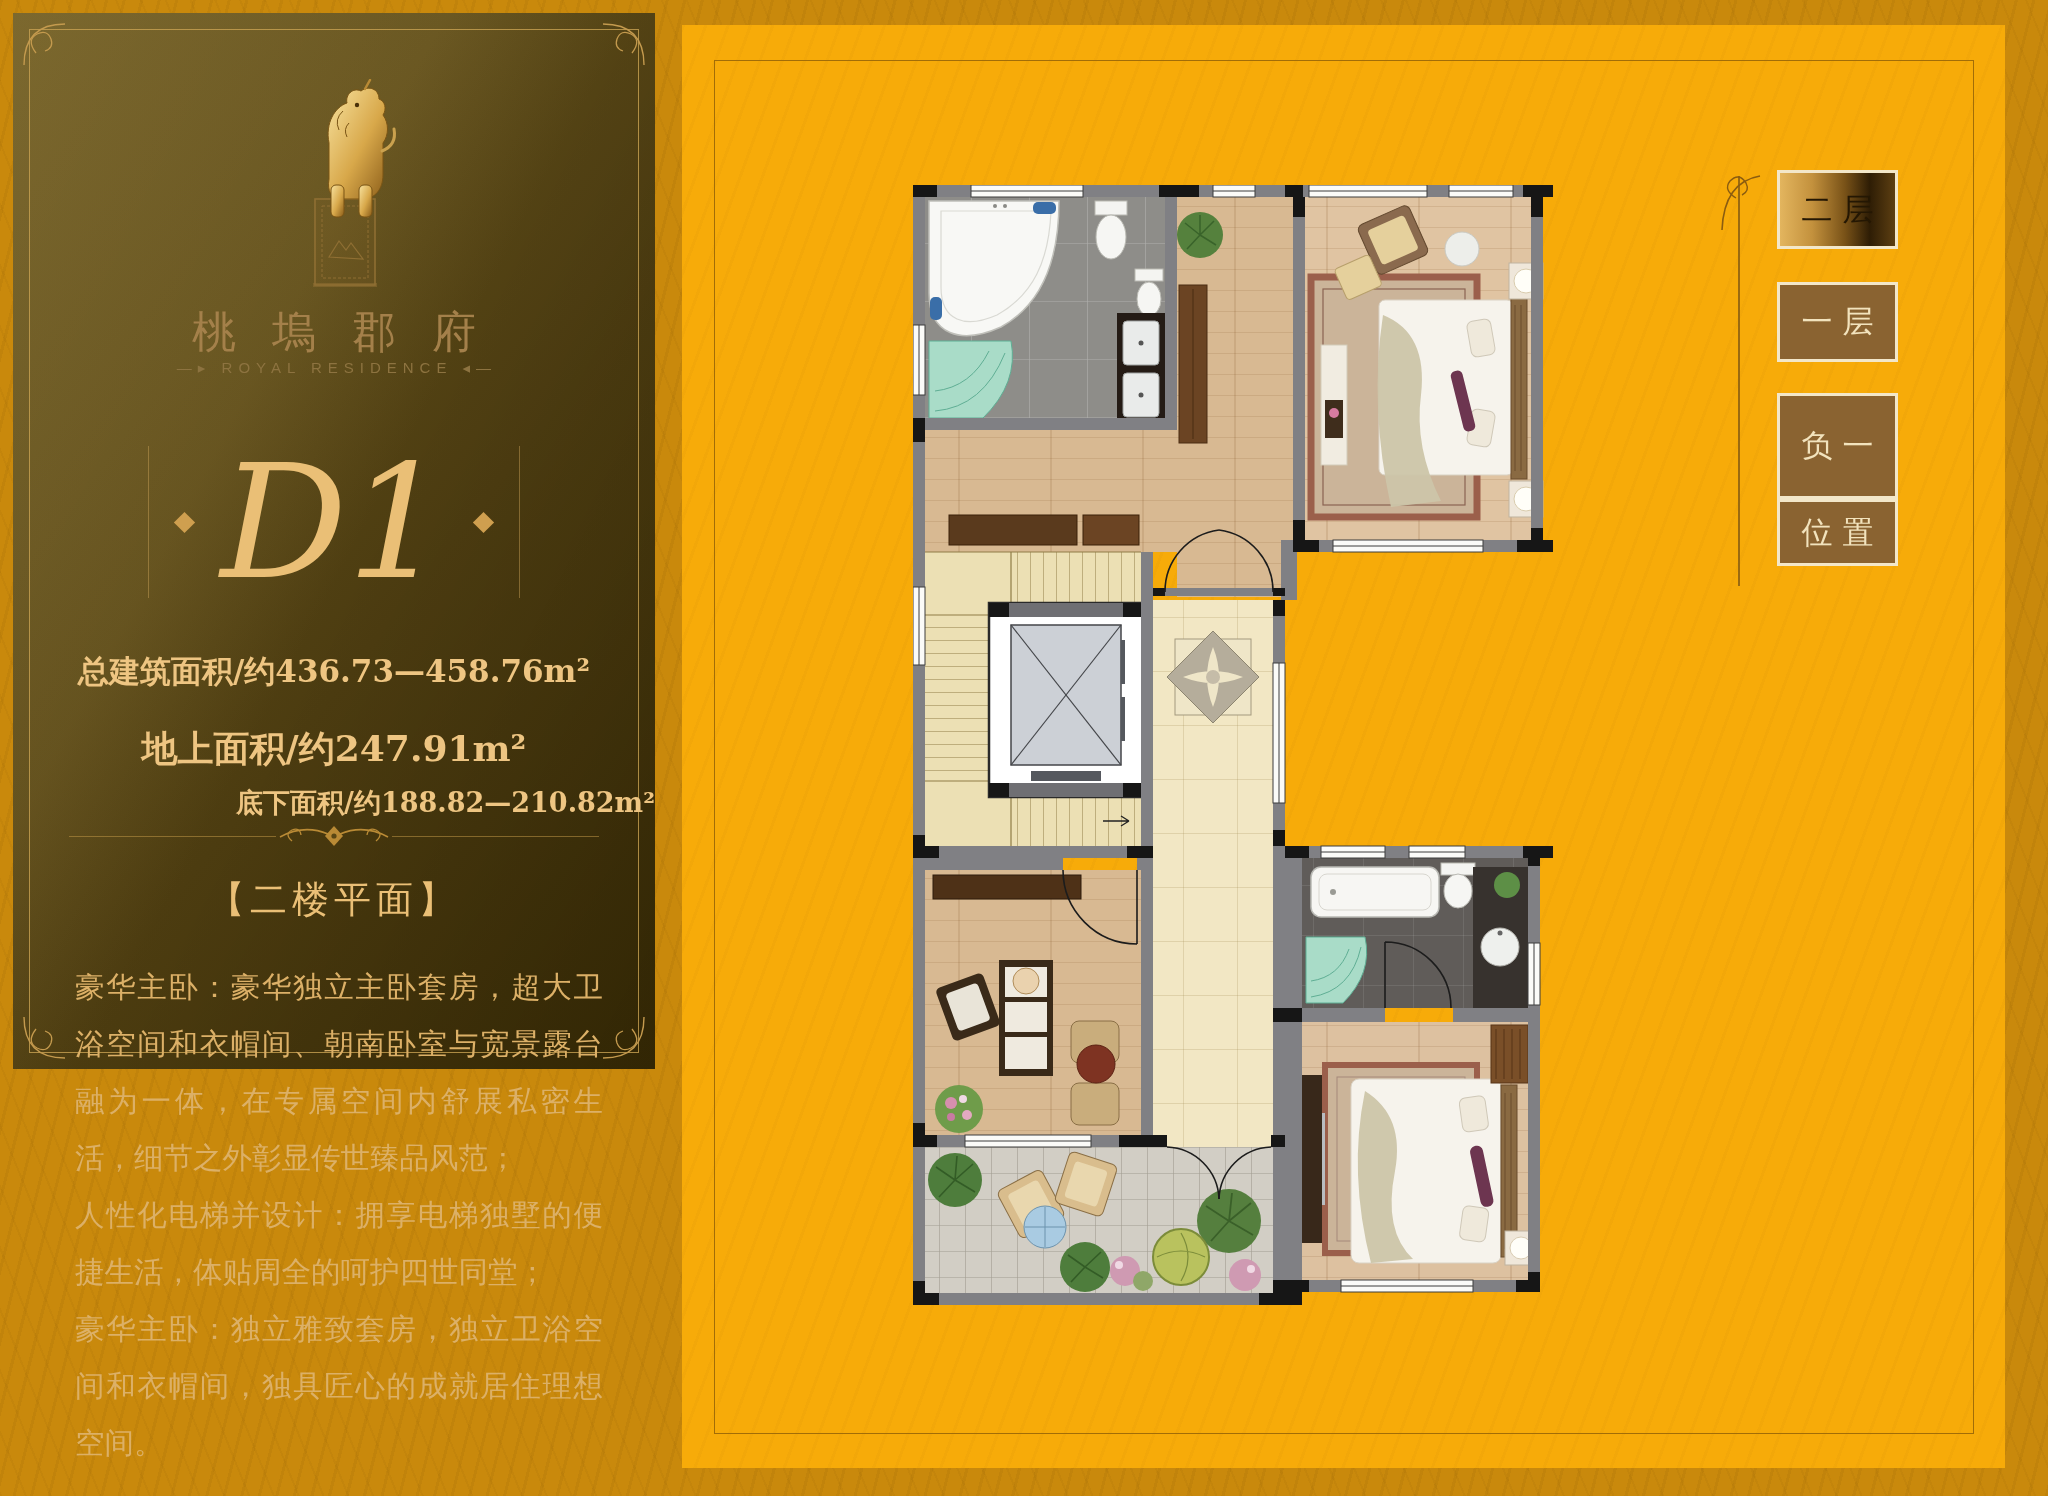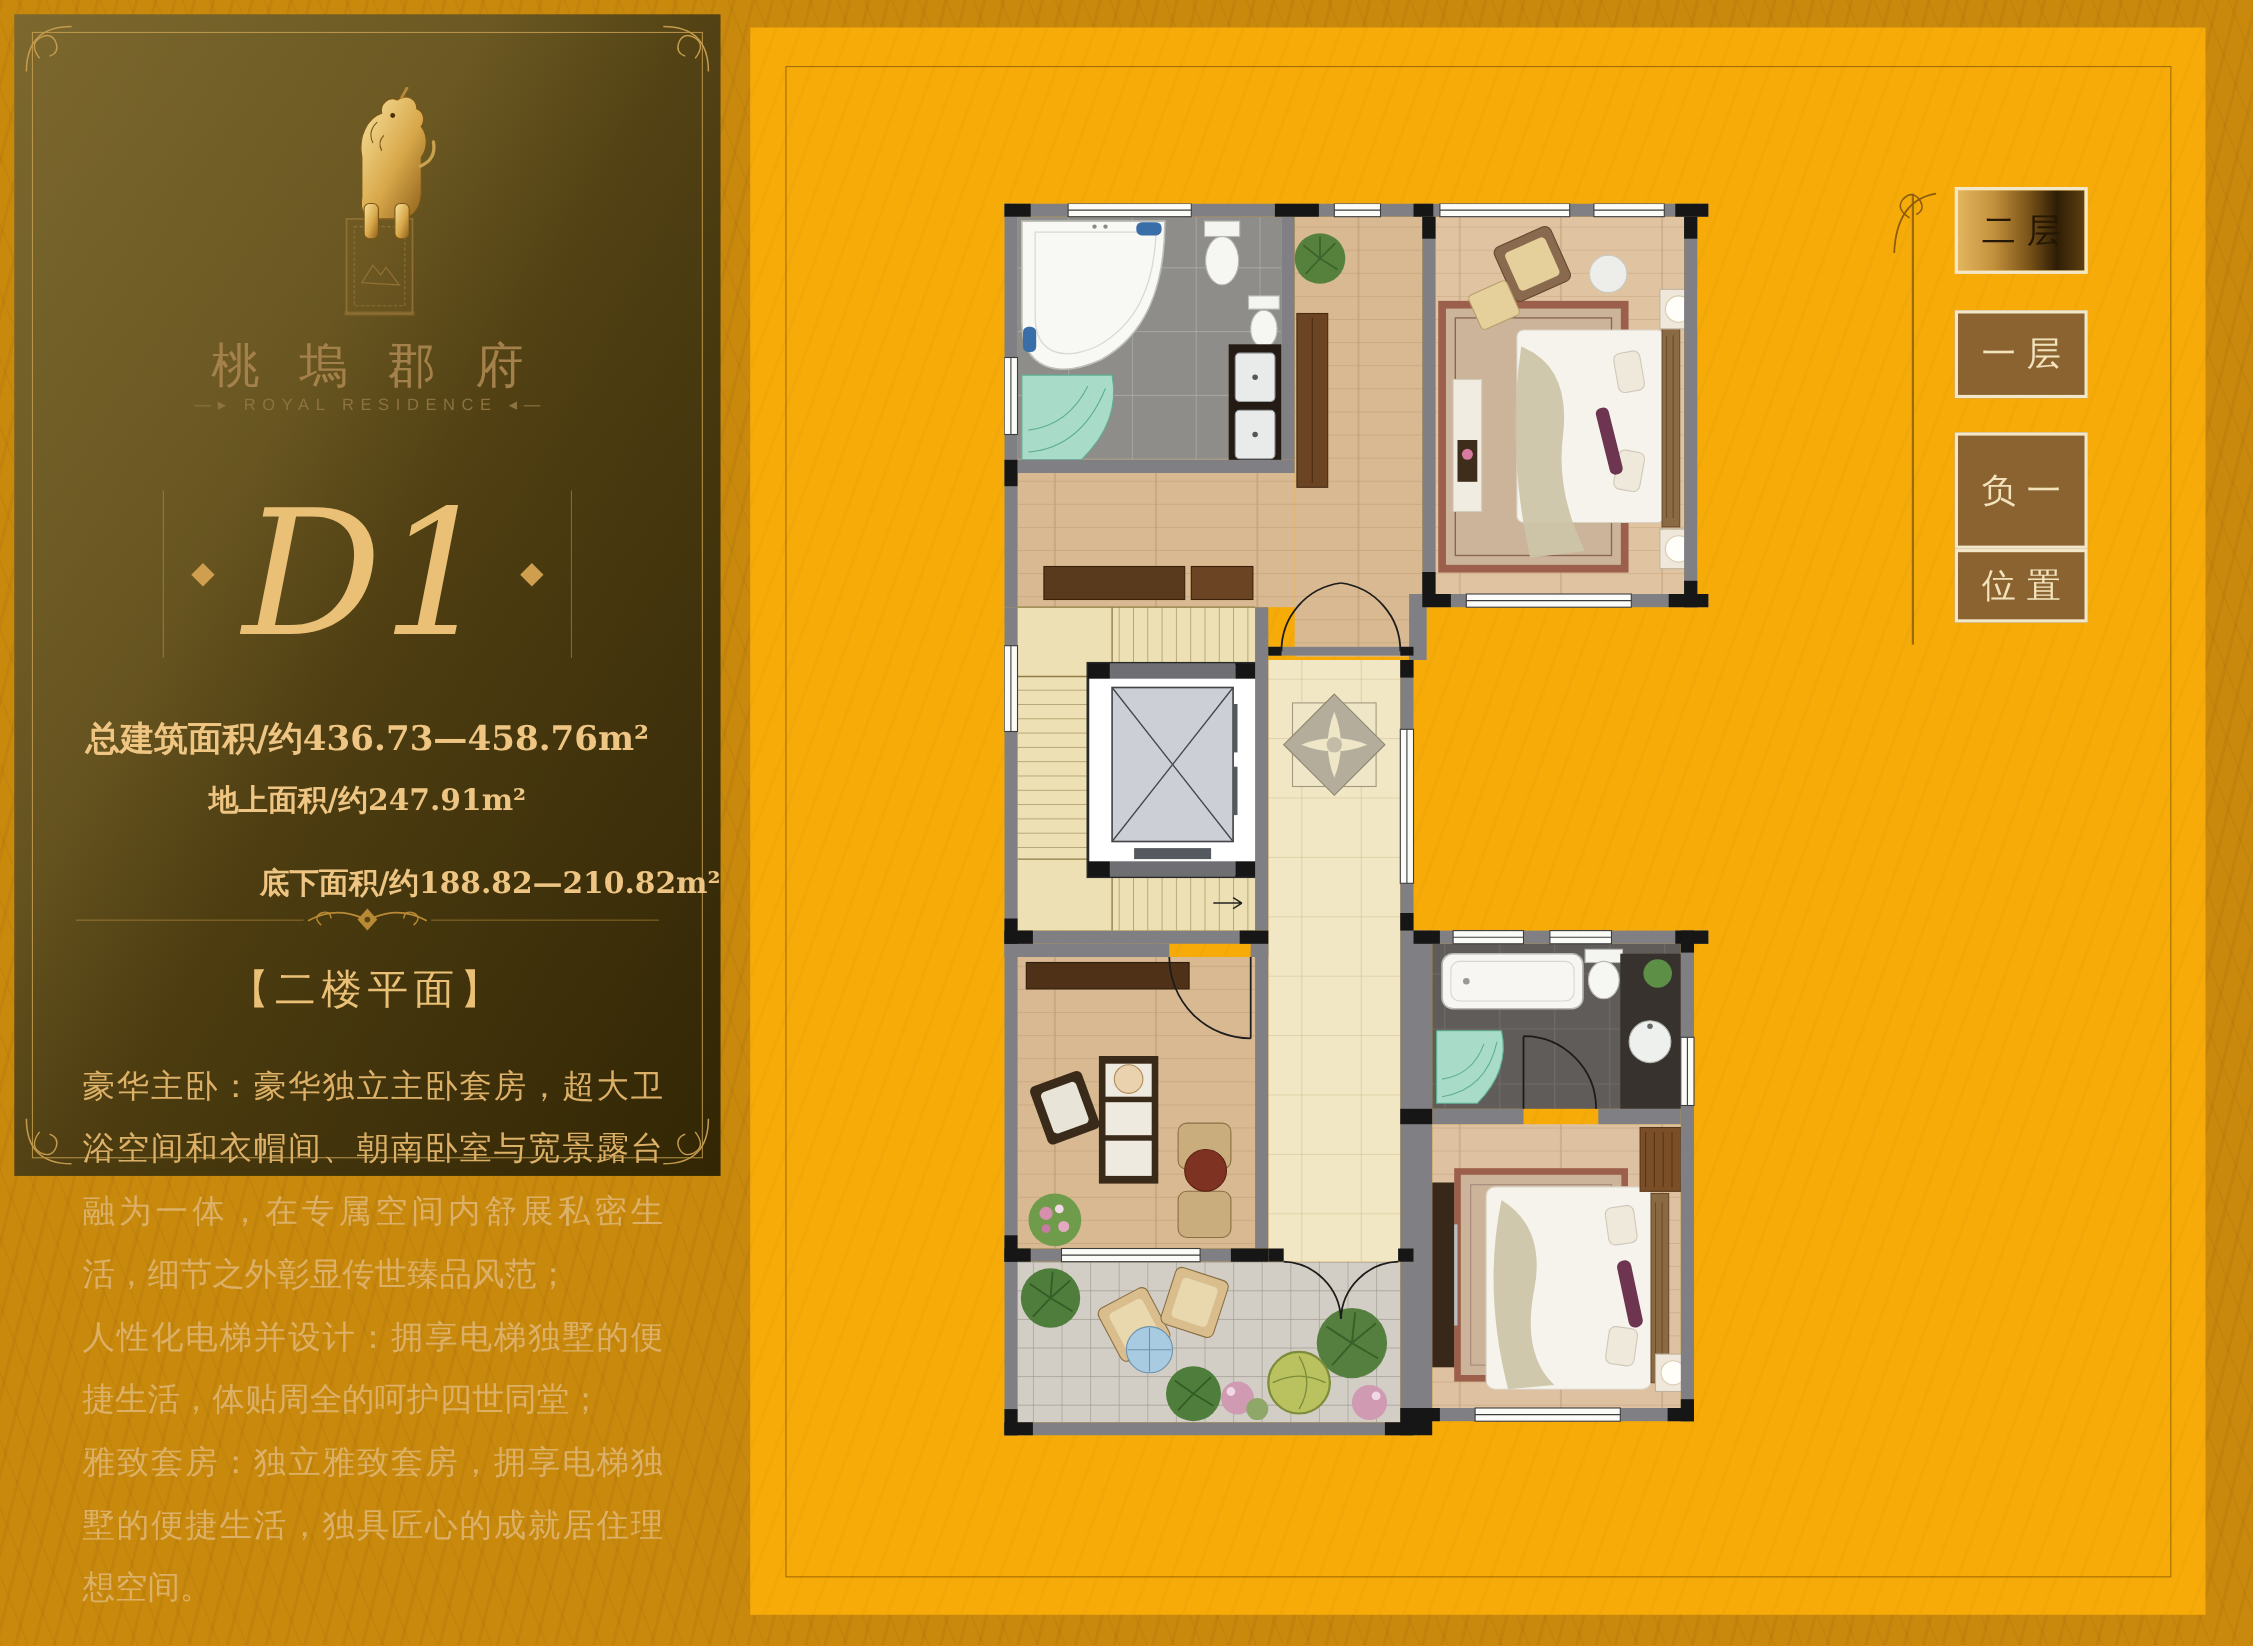--- a/index.html
+++ b/index.html
@@ -31,21 +31,21 @@
     font-size:44px;color:#a4804a;letter-spacing:36px;text-indent:36px;
     font-family:"DejaVu Serif","Liberation Serif",serif;}
   .brand-tagline{position:absolute;left:0;right:0;top:346px;text-align:center;
     font-size:15px;color:#8d7340;letter-spacing:6px;text-indent:6px;}
   .d1-row{position:absolute;left:0;right:0;top:430px;display:flex;align-items:center;justify-content:center;gap:28px;font-style:italic;}
   .d1{font-size:158px;line-height:1;color:#eabf76;}
   .diamond{width:15px;height:15px;background:#cf9f4f;transform:rotate(45deg);}
   .vline{width:1px;height:152px;background:rgba(205,165,90,.45);}
   .area{position:absolute;left:0;right:0;text-align:center;color:#eec582;font-weight:bold;}
   .area.l1{top:638px;font-size:31px;}
-  .area.l2{top:696px;font-size:27px;}
+  .area.l2{top:712px;font-size:36px;}
   .area.l3{top:772px;font-size:27px;text-align:right;}
   .divider{position:absolute;left:56px;right:56px;top:808px;display:flex;align-items:center;}
   .divider .rule{flex:1;height:1px;background:rgba(190,150,70,.55);}
   .divider svg{width:116px;height:30px;flex:0 0 auto;}
   .plan-heading{position:absolute;left:0;right:0;top:862px;text-align:center;
     font-size:37px;color:#eabf76;letter-spacing:5px;}
   .desc{position:absolute;left:62px;right:52px;top:946px;font-size:29.5px;line-height:57px;
     color:#dcb067;text-align:justify;}
   .desc p{margin:0;}
   
@@ -135,21 +135,21 @@
         <circle cx="58" cy="15" r="2.6" fill="#5a4714"></circle>
       </svg>
       <span class="rule"></span>
     </div>
 
     <div class="plan-heading serif">【二楼平面】</div>
 
     <div class="desc serif">
       <p>豪华主卧：豪华独立主卧套房，超大卫浴空间和衣帽间、朝南卧室与宽景露台融为一体，在专属空间内舒展私密生活，细节之外彰显传世臻品风范；</p>
       <p>人性化电梯并设计：拥享电梯独墅的便捷生活，体贴周全的呵护四世同堂；</p>
-      <p>雅致套房：独立雅致套房，拥享电梯独墅的便捷生活，独具匠心的成就居住理想空间。</p>
+      <p>豪华主卧：独立雅致套房，独立卫浴空间和衣帽间，独具匠心的成就居住理想空间。</p>
     </div>
   </div>
 
   <div class="nav-line"></div>
   <svg class="nav-orn" viewBox="0 0 52 62">
     <path d="M48 4 Q12 10 10 58" stroke="#8a5c10" stroke-width="1.6" fill="none"></path>
     <path d="M24 26 q-13 -8 -6 -17 q9 -9 16 2 q4 8 -4 12" stroke="#8a5c10" stroke-width="1.4" fill="none"></path>
   </svg>
   <div class="floor-btn b1 selected">二层</div>
   <div class="floor-btn b2">一层</div>

